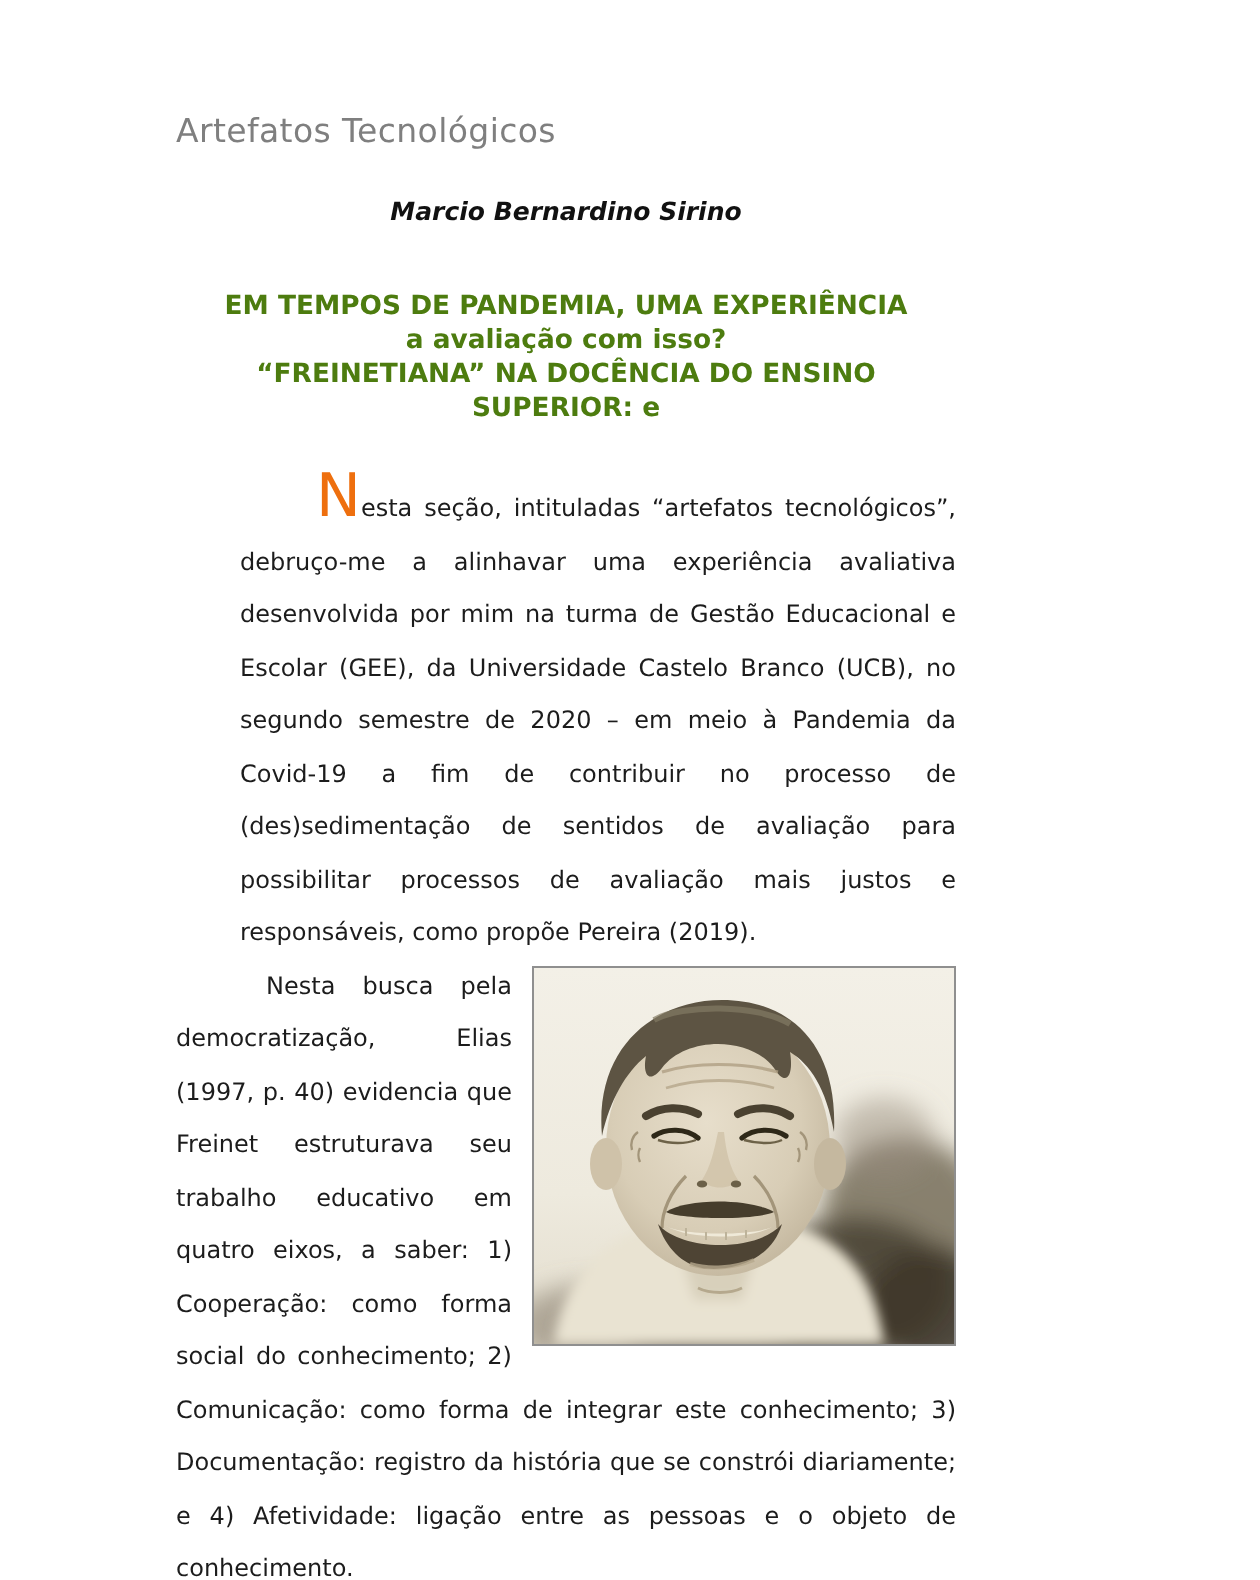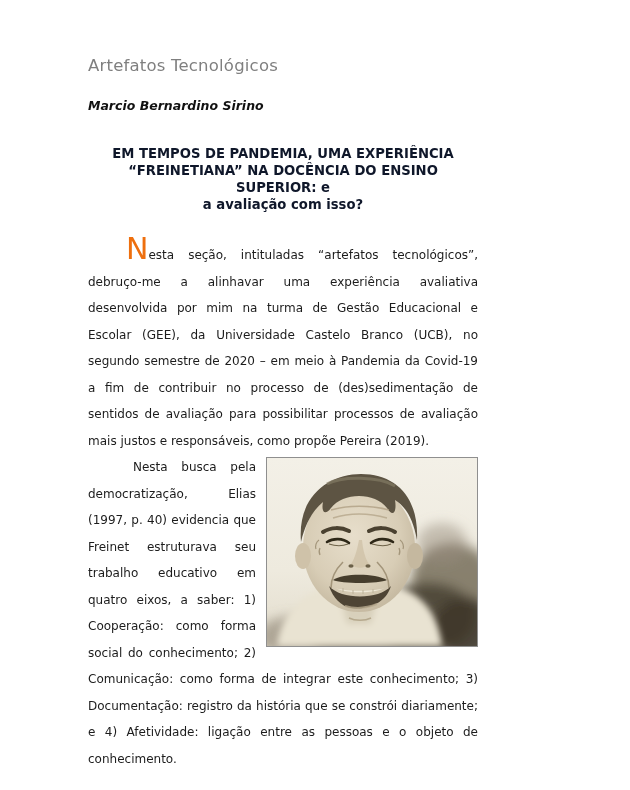--- a/index.html
+++ b/index.html
@@ -17,46 +17,46 @@
   }
 
   .section-header {
     color: #7f7f7f;
     font-size: 16.5px;
     letter-spacing: 0.2px;
   }
 
   .author-line {
     margin-top: 23px;
-    text-align: left;
+    text-align: center;
     font-weight: bold;
     font-style: italic;
     font-size: 12.5px;
     color: #111111;
   }
 
   .article-title {
     margin-top: 32px;
     text-align: center;
     font-weight: bold;
     font-size: 13.2px;
     line-height: 17px;
-    color: #0f172a;
+    color: #4d7c0f;
   }
   .article-title span { display: block; }
 
   .body-text {
     margin-top: 23px;
     font-size: 12px;
     line-height: 26.5px;
     text-align: justify;
     color: #1c1c1c;
   }
   .body-text p { margin: 0; text-indent: 45px; }
-  .body-text p.first { text-indent: 38px; }
+  .body-text p.first { text-indent: 38px; margin-left: 32px; }
 
   .dropcap {
     font-size: 30px;
     line-height: 26.5px;
     color: #ee6f0e;
     vertical-align: baseline;
   }
 
   .photo-frame {
     float: right;
@@ -74,22 +74,22 @@
 <body>
 
 <div class="page">
 
   <div class="section-header">Artefatos Tecnológicos</div>
 
   <div class="author-line">Marcio Bernardino Sirino</div>
 
   <div class="article-title">
     <span>EM TEMPOS DE PANDEMIA, UMA EXPERIÊNCIA</span>
+    <span>a avaliação com isso?</span>
     <span>“FREINETIANA” NA DOCÊNCIA DO ENSINO SUPERIOR: e</span>
-    <span>a avaliação com isso?</span>
   </div>
 
   <div class="body-text">
 
     <p class="first"><span class="dropcap">N</span><span>esta seção, intituladas “artefatos tecnológicos”, debruço-me a alinhavar uma experiência avaliativa desenvolvida por mim na turma de Gestão Educacional e Escolar (GEE), da Universidade Castelo Branco (UCB), no segundo semestre de 2020 – em meio à Pandemia da Covid-19 a fim de contribuir no processo de (des)sedimentação de sentidos de avaliação para possibilitar processos de avaliação mais justos e responsáveis, como propõe Pereira (2019).</span></p>
 
     <figure class="photo-frame" style="margin:3px 0 10px 10px;">
       <svg viewBox="0 0 210 188" preserveAspectRatio="none">
         <defs>
           <radialGradient id="skin" cx="45%" cy="40%" r="70%">

